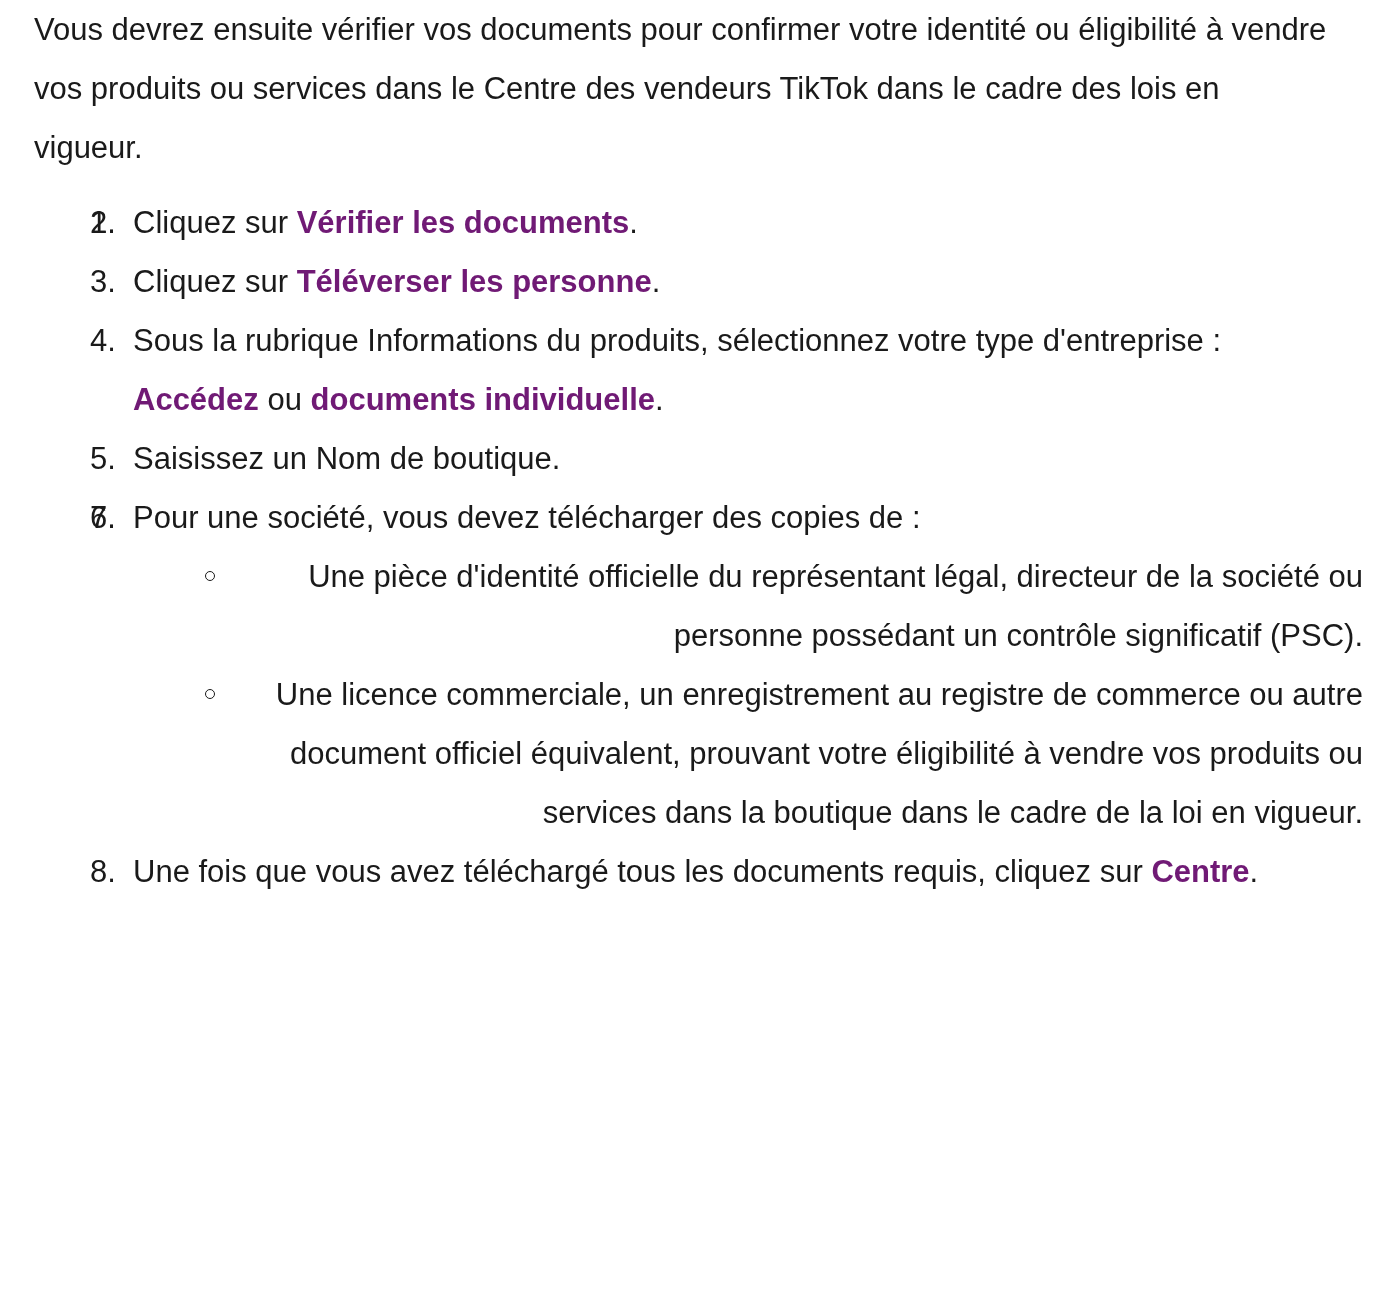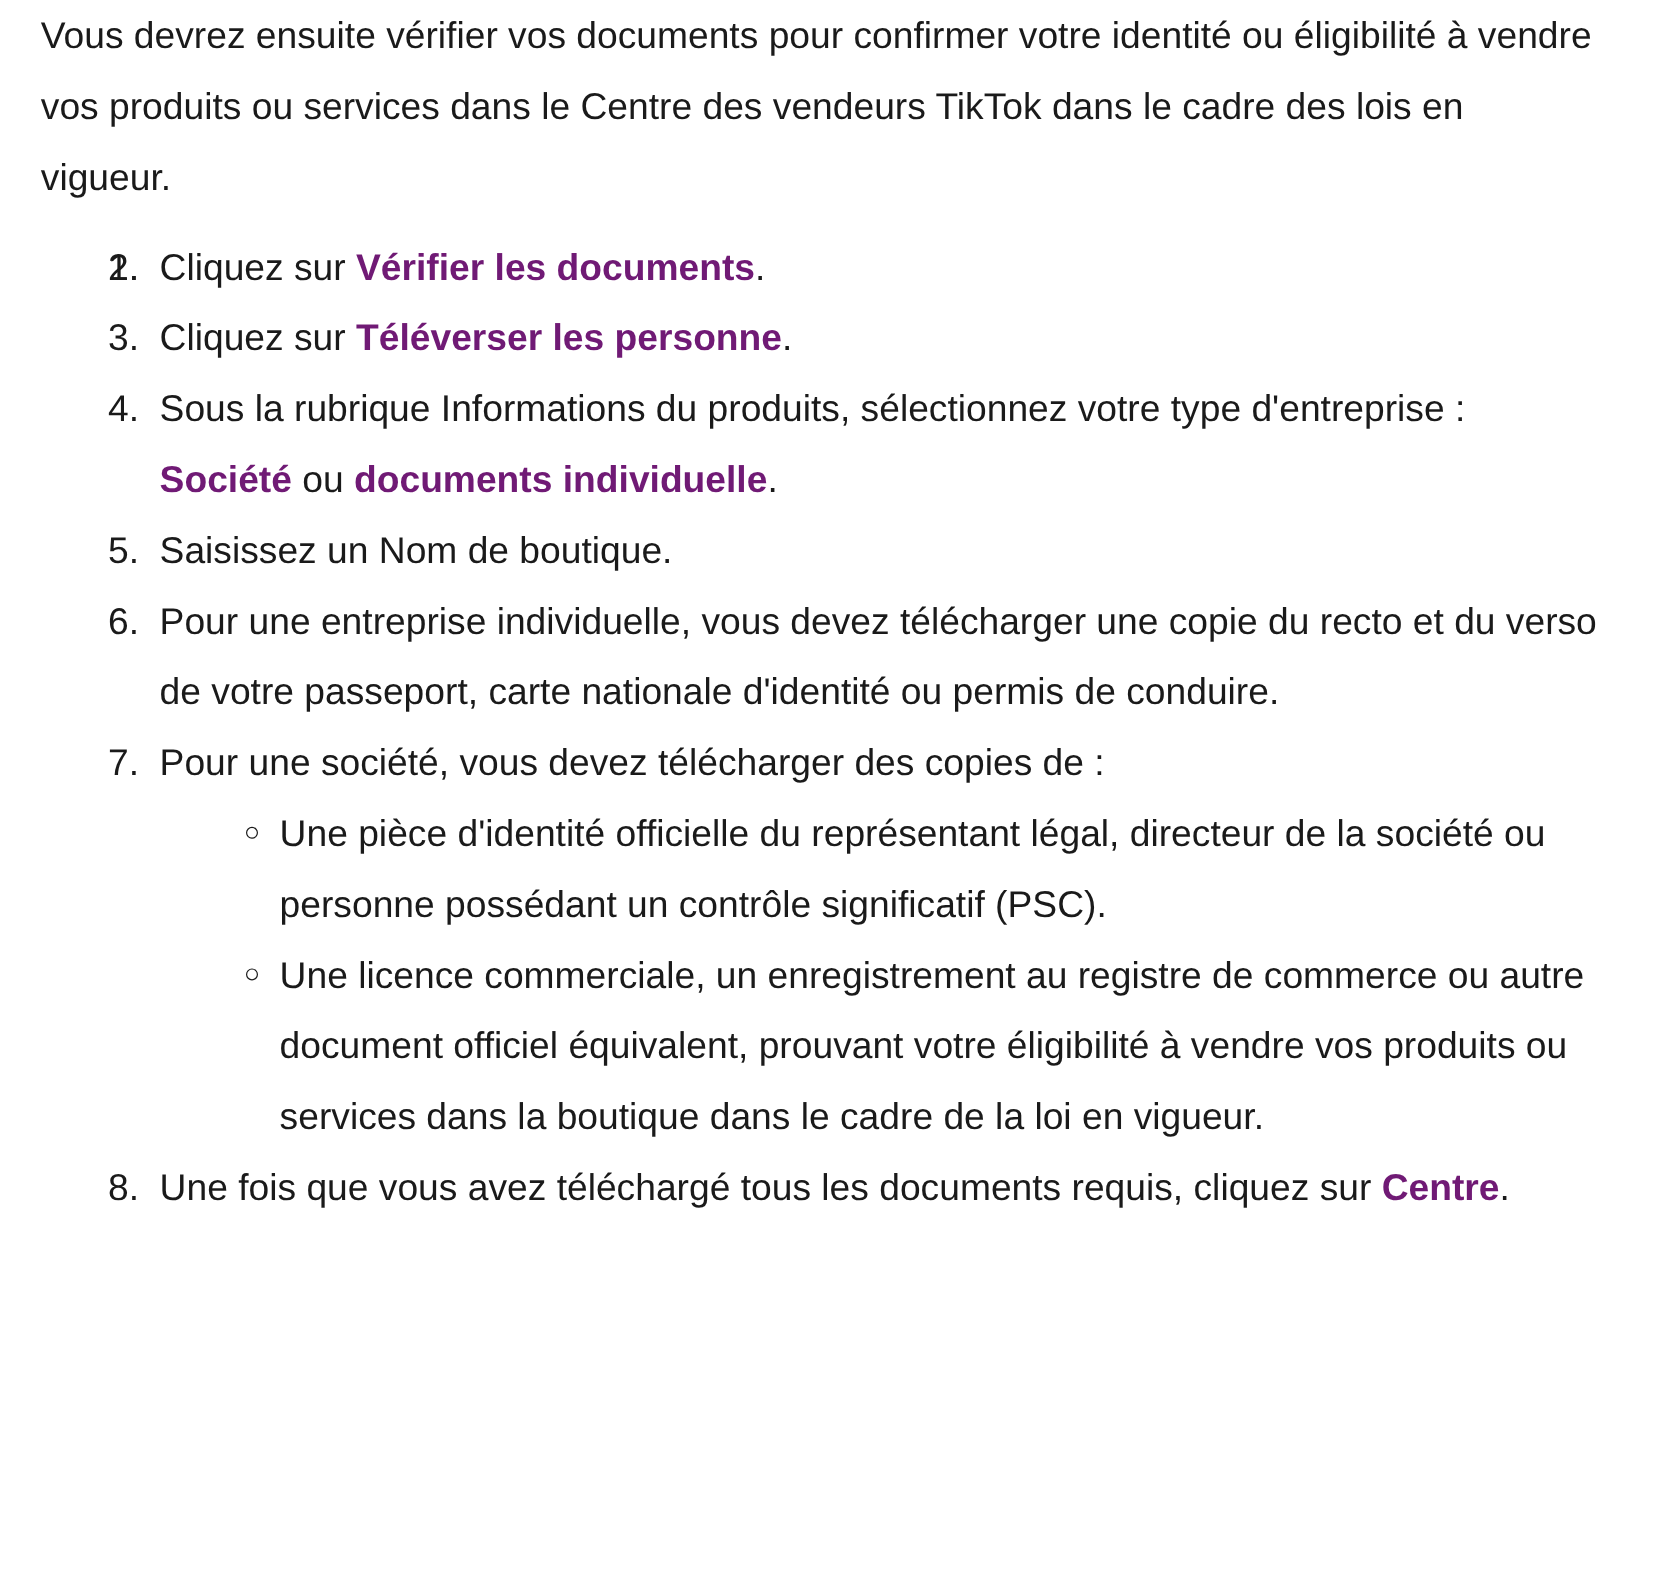--- a/index.html
+++ b/index.html
@@ -35,20 +35,21 @@
     }
     .num {
       position: absolute;
       left: 56px;
       top: 0;
     }
     ul.sub {
       list-style: none;
       margin: 0;
       padding: 0;
+      text-align: right;
     }
     ul.sub > li {
       position: relative;
       padding-left: 100px;
     }
     .bullet {
       position: absolute;
       left: 72px;
       top: 24px;
       width: 10px;
@@ -72,29 +73,28 @@
     <li style="width:1000px">
       <span class="num">2.</span>
       <span>Cliquez sur </span><b>Vérifier les documents</b><span>.</span>
     </li>
     <li>
       <span class="num">3.</span>
       <span>Cliquez sur </span><b>Téléverser les personne</b><span>.</span>
     </li>
     <li style="width:1090px">
       <span class="num">4.</span>
-      <span>Sous la rubrique Informations du produits, sélectionnez votre type d'entreprise : </span><b>Société</b><span> ou </span><b>documents individuelle</b><span>.</span>
+      <span>Sous la rubrique Informations du produits, sélectionnez votre type d'entreprise : </span><b>Accédez</b><span> ou </span><b>documents individuelle</b><span>.</span>
     </li>
     <li>
       <span class="num">5.</span>
       <span>Saisissez un Nom de boutique.</span>
     </li>
     <li style="width:1210px">
       <span class="num">6.</span>
-      <span>Pour une entreprise individuelle, vous devez télécharger une copie du recto et du verso de votre passeport, carte nationale d'identité ou permis de conduire.</span>
     </li>
     <li>
       <span class="num">7.</span>
       <span>Pour une société, vous devez télécharger des copies de :</span>
       <ul class="sub" style="width:1230px">
         <li>
           <span class="bullet"></span>
           <span>Une pièce d'identité officielle du représentant légal, directeur de la société ou personne possédant un contrôle significatif (PSC).</span>
         </li>
         <li>

